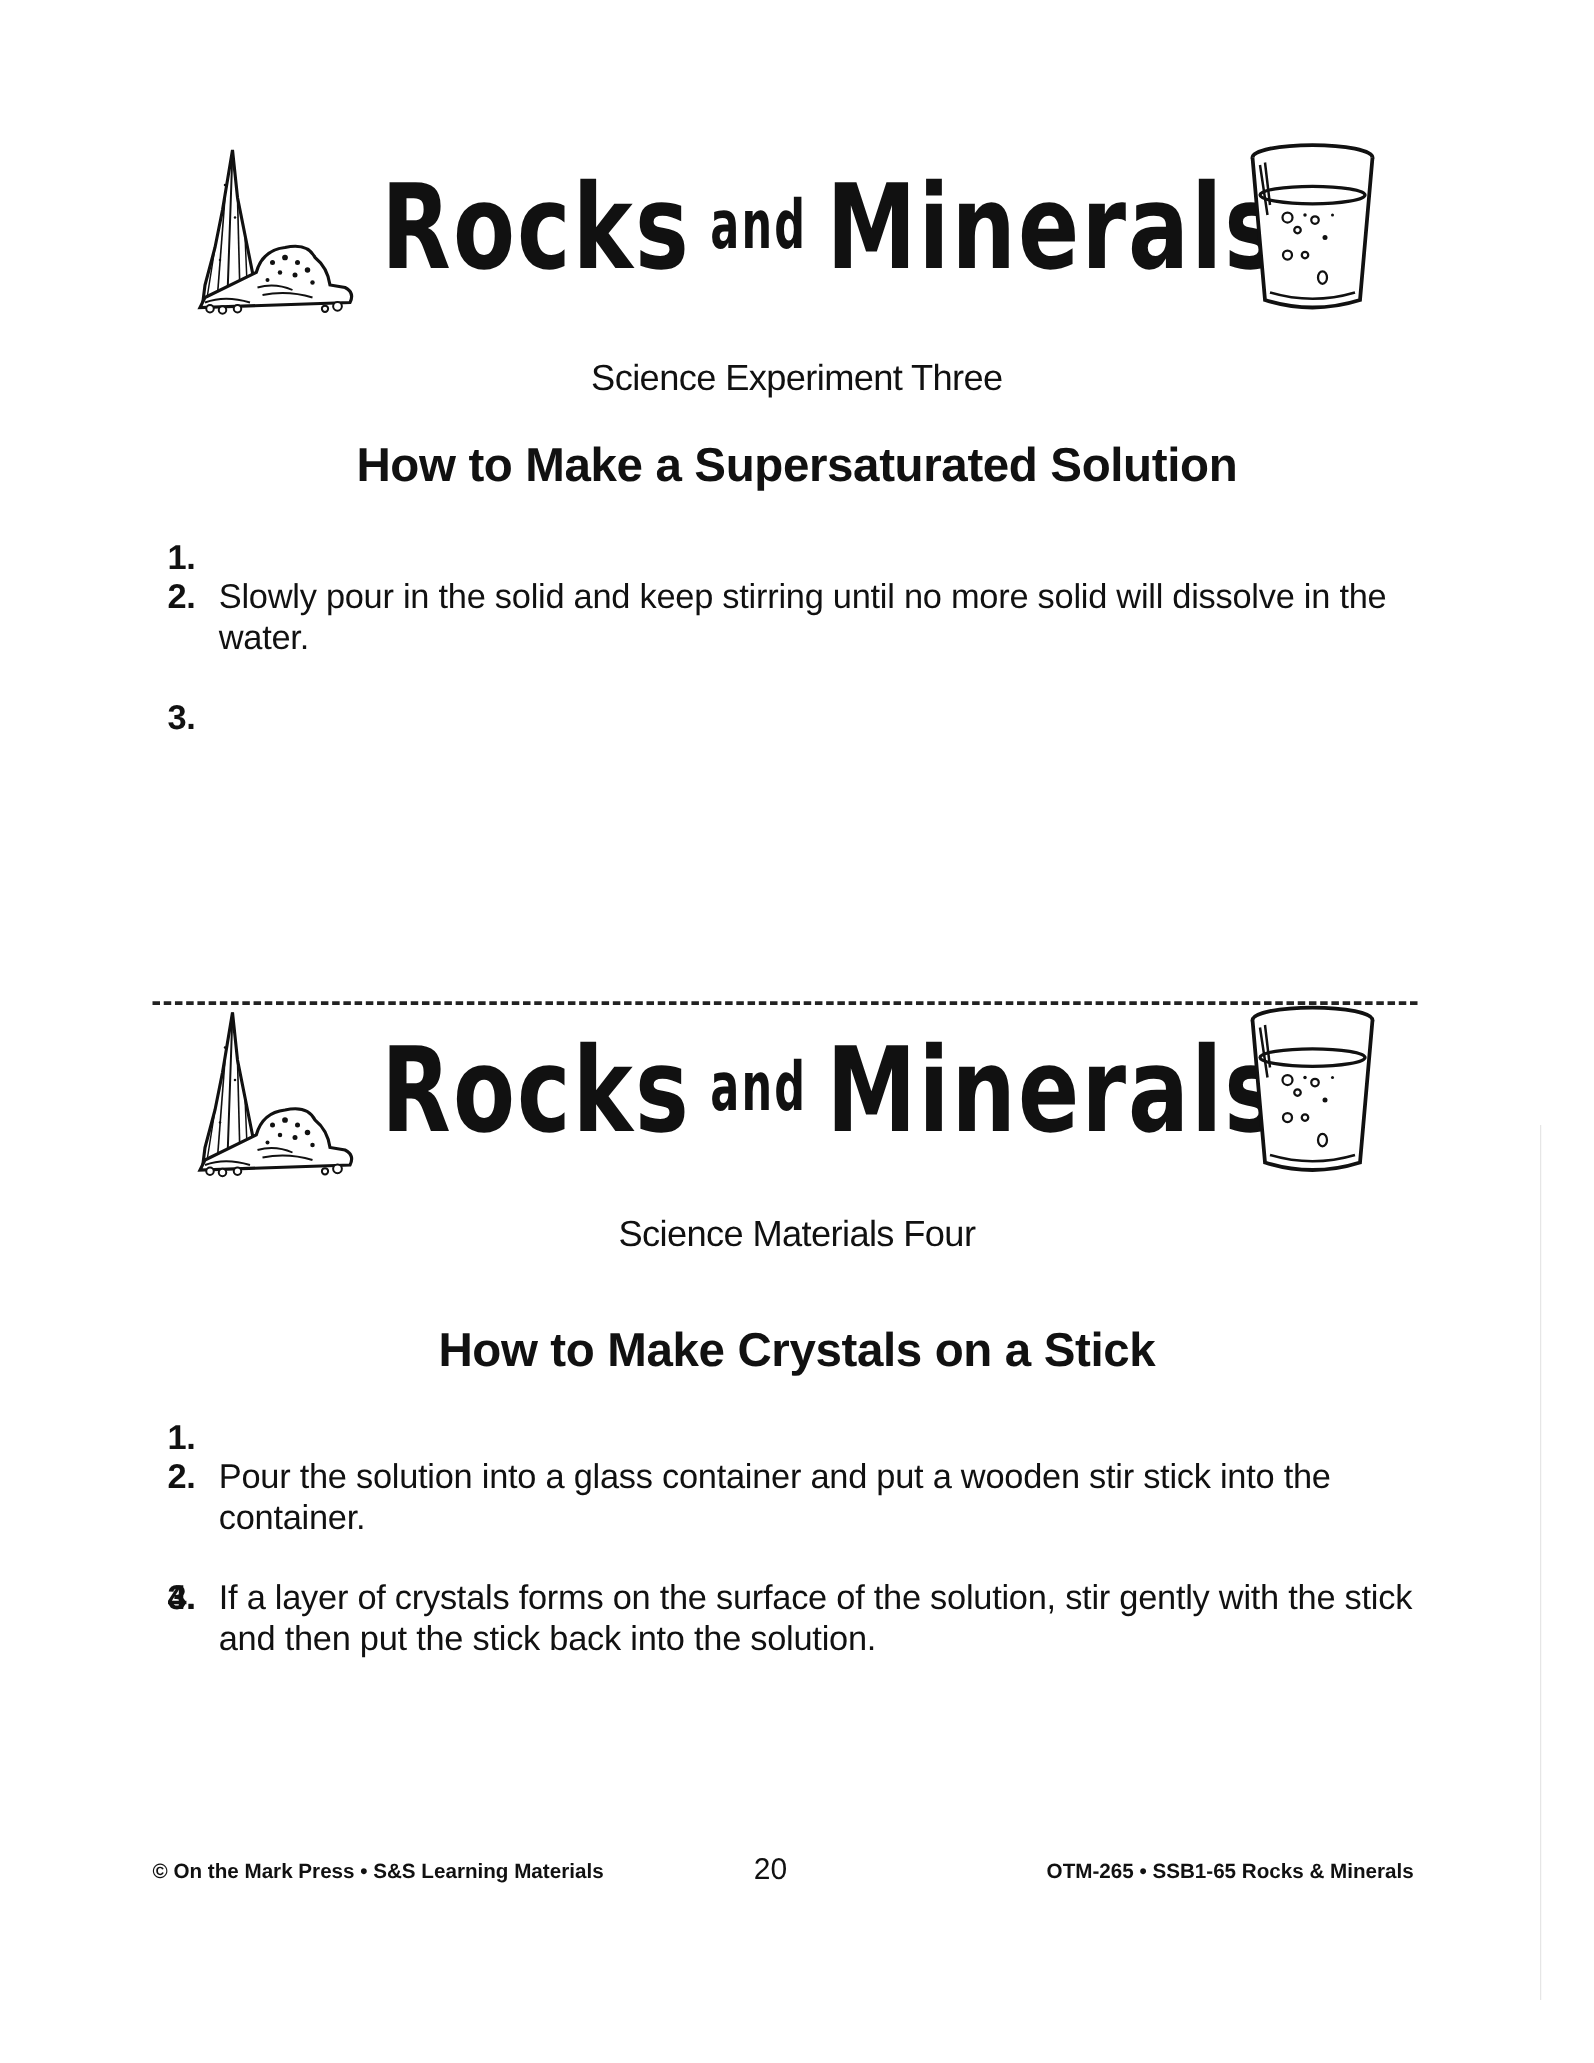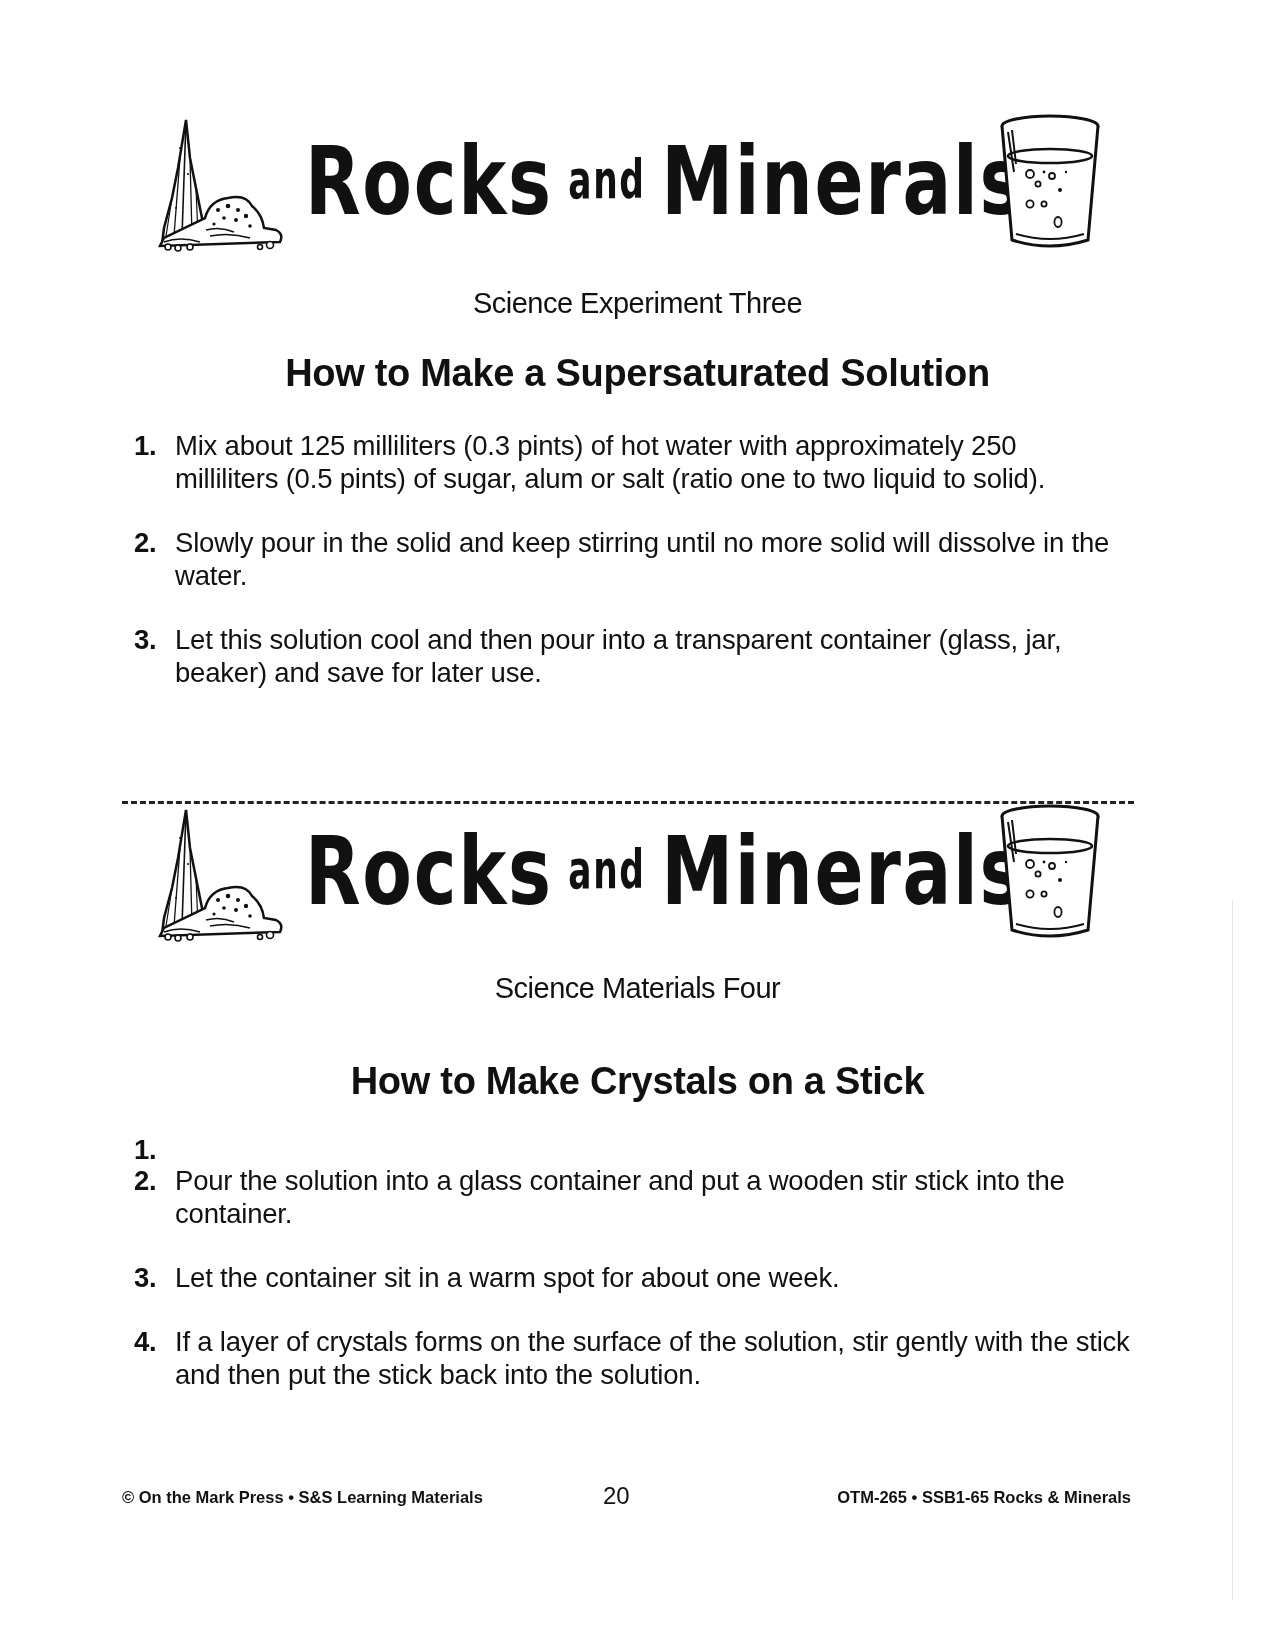--- a/index.html
+++ b/index.html
@@ -193,29 +193,27 @@
       </g>
   </svg>
 </div>
 
 <div class="subtitle" style="top:287px;">Science Experiment Three</div>
 <div class="heading" style="top:352px;">How to Make a Supersaturated Solution</div>
 
 <ol class="steps" style="top:429px;">
   <li class="step" style="padding-right:60px;">
     <span class="step-num">1.</span>
-    <span>Mix about 125 milliliters (0.3 pints) of hot water with approximately 250 milliliters (0.5 pints) of sugar, alum or salt (ratio one to two liquid to solid).</span>
   </li>
   <li class="step" style="margin-top:31px;">
     <span class="step-num">2.</span>
     <span>Slowly pour in the solid and keep stirring until no more solid will dissolve in the water.</span>
   </li>
   <li class="step" style="margin-top:31px;">
     <span class="step-num">3.</span>
-    <span>Let this solution cool and then pour into a transparent container (glass, jar, beaker) and save for later use.</span>
   </li>
 </ol>
 
 <div class="divider"></div>
 
 <div class="header" style="top:808px;">
   <svg class="rock-icon" viewBox="0 0 140 135">
     <path d="M36 2 L40 40 L46 70 L52 100 L55 118 L20 120 L12 126 L14 110 L22 80 L28 50 Z" fill="#fff" stroke="#111" stroke-width="2.5"></path>
     <path d="M36 2 L34 60 L32 118" fill="none" stroke="#111" stroke-width="1.6"></path>
     <path d="M30 40 L24 118" fill="none" stroke="#111" stroke-width="1.3"></path>
@@ -277,21 +275,20 @@
 <ol class="steps" style="top:1133px;">
   <li class="step" style="padding-right:60px;">
     <span class="step-num">1.</span>
   </li>
   <li class="step" style="margin-top:31px;">
     <span class="step-num">2.</span>
     <span>Pour the solution into a glass container and put a wooden stir stick into the container.</span>
   </li>
   <li class="step" style="margin-top:31px;">
     <span class="step-num">3.</span>
-    <span>Let the container sit in a warm spot for about one week.</span>
   </li>
   <li class="step" style="margin-top:31px;">
     <span class="step-num">4.</span>
     <span>If a layer of crystals forms on the surface of the solution, stir gently with the stick and then put the stick back into the solution.</span>
   </li>
 </ol>
 
 <div class="footer">
   <span class="left">© On the Mark Press • S&amp;S Learning Materials</span>
   <span class="page">20</span>

